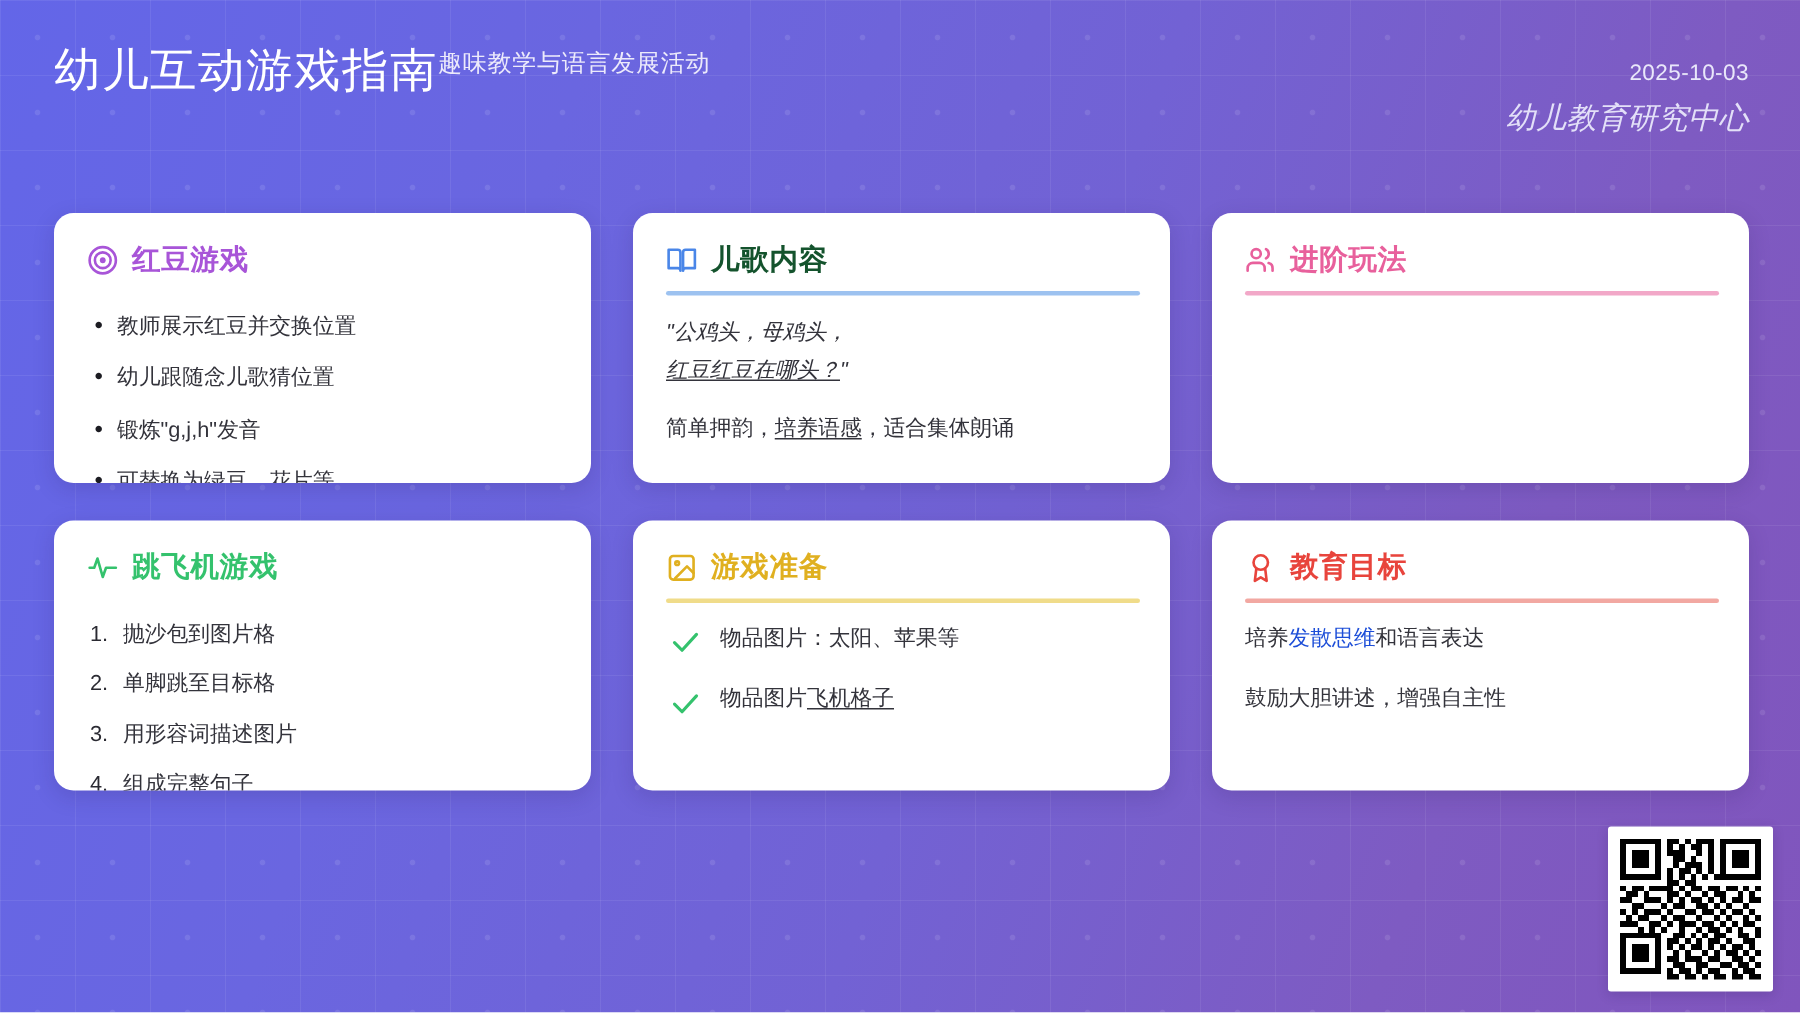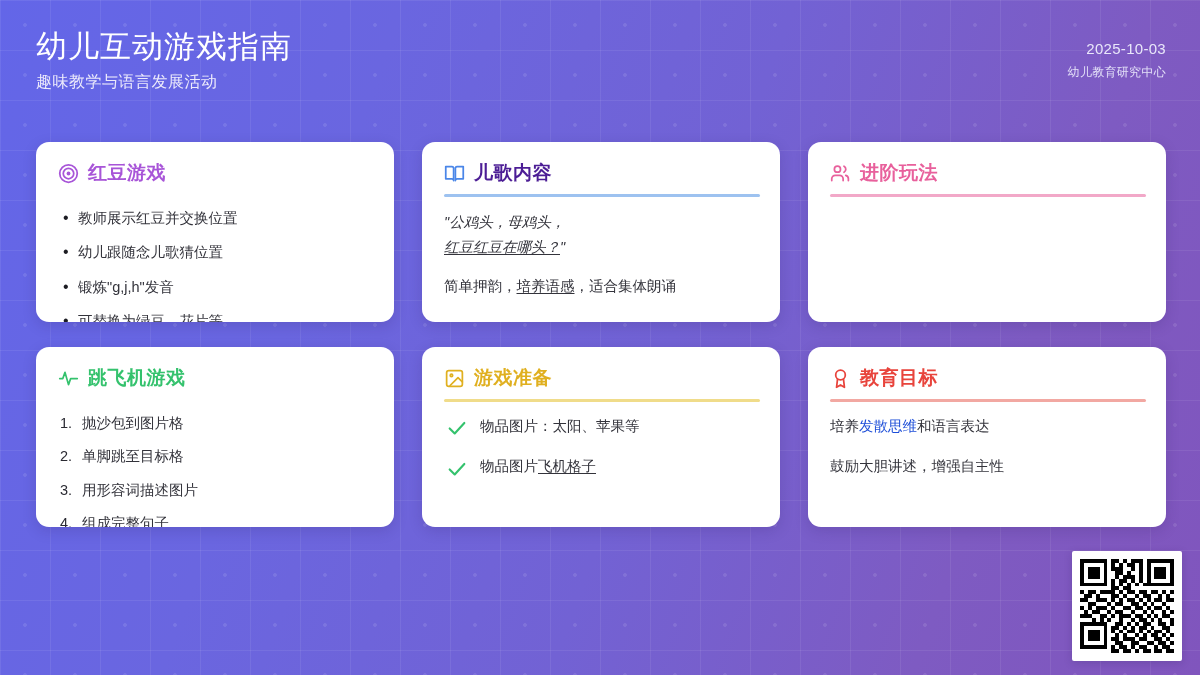--- a/index.html
+++ b/index.html
@@ -18,32 +18,32 @@
     background-size: 50px 50px, 50px 50px, 50px 50px, 100% 100%;
     background-position: 0 0, 0 0, 0 0, 0 0;
   }
 
   
   .header {
     position:absolute; left:0; top:0; width:1200px; height:122px;
     display:flex; align-items:flex-start; justify-content:space-between;
     padding:28px 34px 0 36px;
   }
-  .htitles { display:flex; flex-direction:column; }
+  .htitles { display:flex; flex-direction:row; }
   .ptitle {
     font-size:31px; line-height:1.25; color:#ffffff; font-weight:400;
     letter-spacing:1px;
   }
   .psubtitle {
     font-size:16px; line-height:1.5; color:#eceafb; font-weight:400;
     letter-spacing:0.5px; margin-top:3px;
   }
   .hmeta { text-align:right; padding-top:8px; }
   .hdate { font-size:15px; color:#e9e7fa; line-height:1.7; letter-spacing:.3px;}
-  .horg  { font-size:12px; color:#e3e0f8; line-height:1.7; letter-spacing:.3px;}
+  .horg  { font-size:20px; color:#e3e0f8; line-height:1.7; letter-spacing:.3px;font-style:italic;}
 
   
   .grid {
     position:absolute; left:36px; top:142px;
     width:1130px;
     display:grid;
     grid-template-columns:repeat(3,358px);
     grid-template-rows:180px 180px;
     column-gap:28px; row-gap:25px;
   }
@@ -133,21 +133,21 @@
     </div>
 
     <div class="card">
       <div class="card-head">
         <span class="card-icon">
           <svg viewBox="0 0 24 24" fill="none" stroke="#4a86e8" stroke-width="2" stroke-linecap="round" stroke-linejoin="round">
             <path d="M2 4h7a2 2 0 0 1 2 2v14a2 2 0 0 0-2-2H2z"></path>
             <path d="M22 4h-7a2 2 0 0 0-2 2v14a2 2 0 0 1 2-2h7z"></path>
           </svg>
         </span>
-        <span class="card-title" style="color:#4c1d95">儿歌内容</span>
+        <span class="card-title" style="color:#14532d">儿歌内容</span>
       </div>
       <div class="card-rule" style="background:#9dc2f0"></div>
       <div class="card-body">
         <div class="quote">
           <div>"公鸡头，母鸡头，</div>
           <div><span class="u">红豆红豆在哪头？</span>"</div>
         </div>
         <div><span>简单押韵，</span><span class="u">培养语感</span><span>，适合集体朗诵</span></div>
       </div>
     </div>

